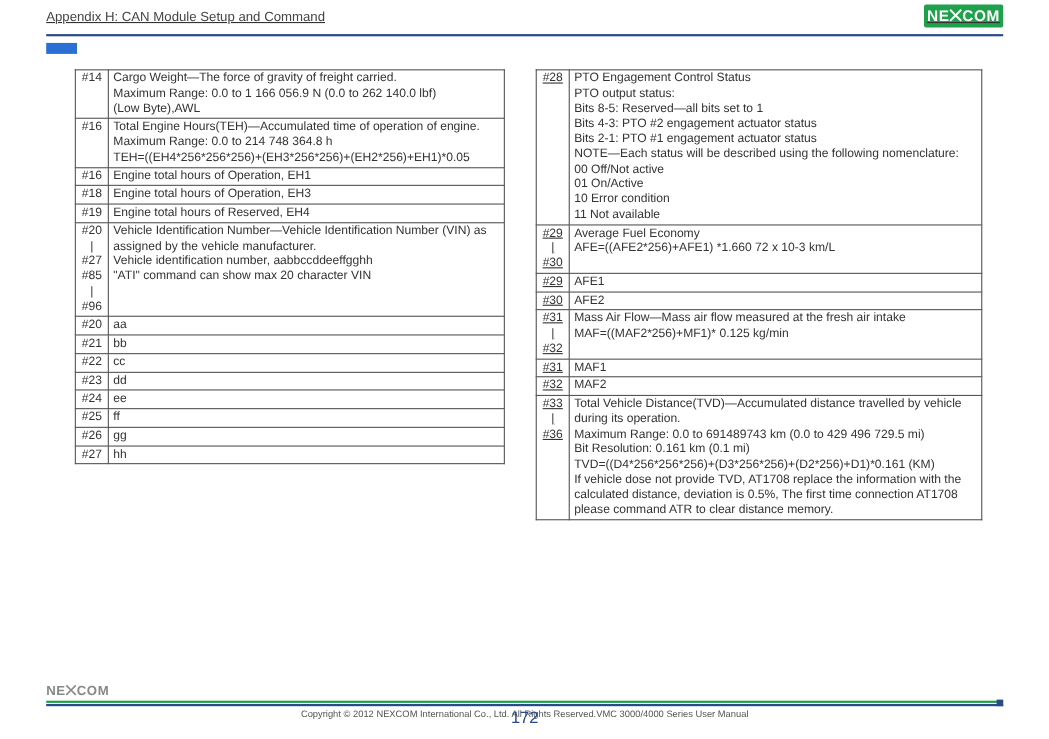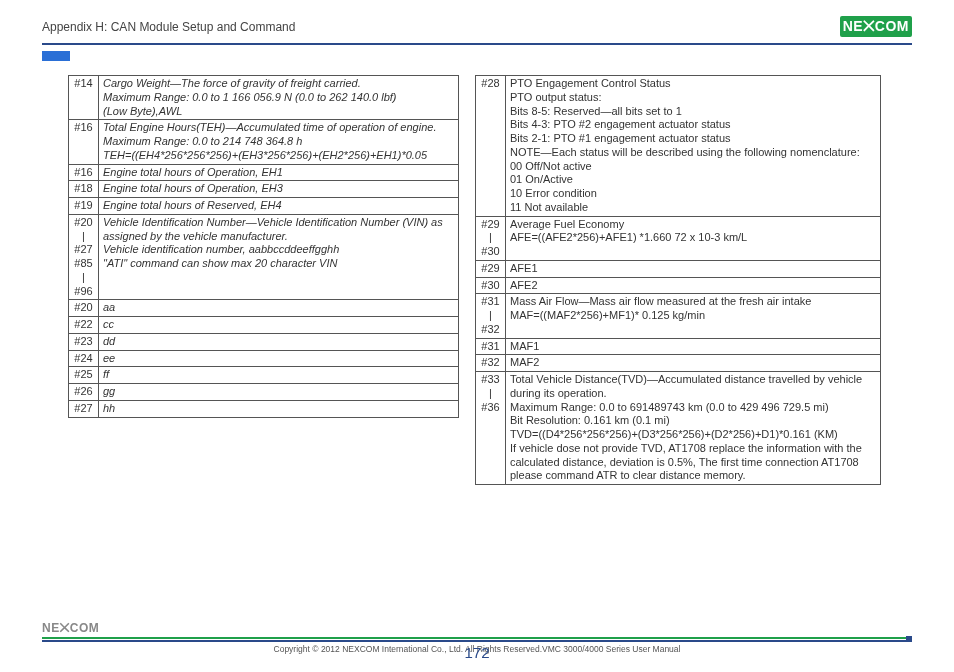--- a/index.html
+++ b/index.html
@@ -9,21 +9,22 @@
     width: 954px;
     height: 672px;
     position: relative;
     font-size: 11px;
     color: #333;
   }
   .header {
     display: flex;
     justify-content: space-between;
     align-items: center;
-    padding: 16px 42px 4px 42px;
+    padding: 4px 42px 4px 42px;
+    text-decoration: underline;
   }
   .header-title { font-size: 12px; color: #444; font-weight: 300; }
   .logo {
     background: #1fa04a;
     color: #fff;
     font-weight: bold;
     font-size: 14px;
     padding: 2px 3px;
     border-radius: 2px;
     letter-spacing: 0.5px;
@@ -36,42 +37,42 @@
     background: #2a4a8a;
     margin: 2px 42px 0 42px;
   }
   .blue-tab {
     width: 28px; height: 10px;
     background: #2a6fd6;
     margin: 6px 0 0 42px;
   }
   .content {
     display: flex;
-    gap: 16px;
+    gap: 28px;
     padding: 14px 42px 0 68px;
   }
   .col { flex: 0 0 auto; }
   table {
     border-collapse: collapse;
     font-size: 11px;
     line-height: 1.25;
   }
   td {
     border: 1px solid #555;
     padding: 1px 4px 1px 4px;
     vertical-align: top;
   }
   td.idx {
     text-align: center;
     white-space: nowrap;
   }
-  .left-table td.desc { width: 360px; font-style: italic; }
+  .left-table td.desc { width: 360px; }
   .right-table td.desc { width: 375px; }
   .left-table td.idx { width: 30px; }
-  .right-table td.idx { width: 30px; }
+  .right-table td.idx { width: 30px; text-decoration: underline; }
 
   .footer-wrap {
     position: absolute;
     bottom: 18px;
     left: 0; right: 0;
     padding: 0 42px;
   }
   .footer-logo {
     font-weight: bold;
     font-size: 12px;
@@ -144,20 +145,24 @@
             <td class="idx">#19</td>
             <td class="desc">Engine total hours of Reserved, EH4</td>
           </tr>
           <tr>
             <td class="idx">#20<br>|<br>#27<br>#85<br>|<br>#96</td>
             <td class="desc">Vehicle Identification Number—Vehicle Identification Number (VIN) as assigned by the vehicle manufacturer.<br>Vehicle identification number, aabbccddeeffgghh<br>"ATI" command can show max 20 character VIN</td>
           </tr>
           <tr>
             <td class="idx">#20</td>
             <td class="desc">aa</td>
+          </tr>
+          <tr>
+            <td class="idx">#21</td>
+            <td class="desc">bb</td>
           </tr>
           <tr>
             <td class="idx">#22</td>
             <td class="desc">cc</td>
           </tr>
           <tr>
             <td class="idx">#23</td>
             <td class="desc">dd</td>
           </tr>
           <tr>

